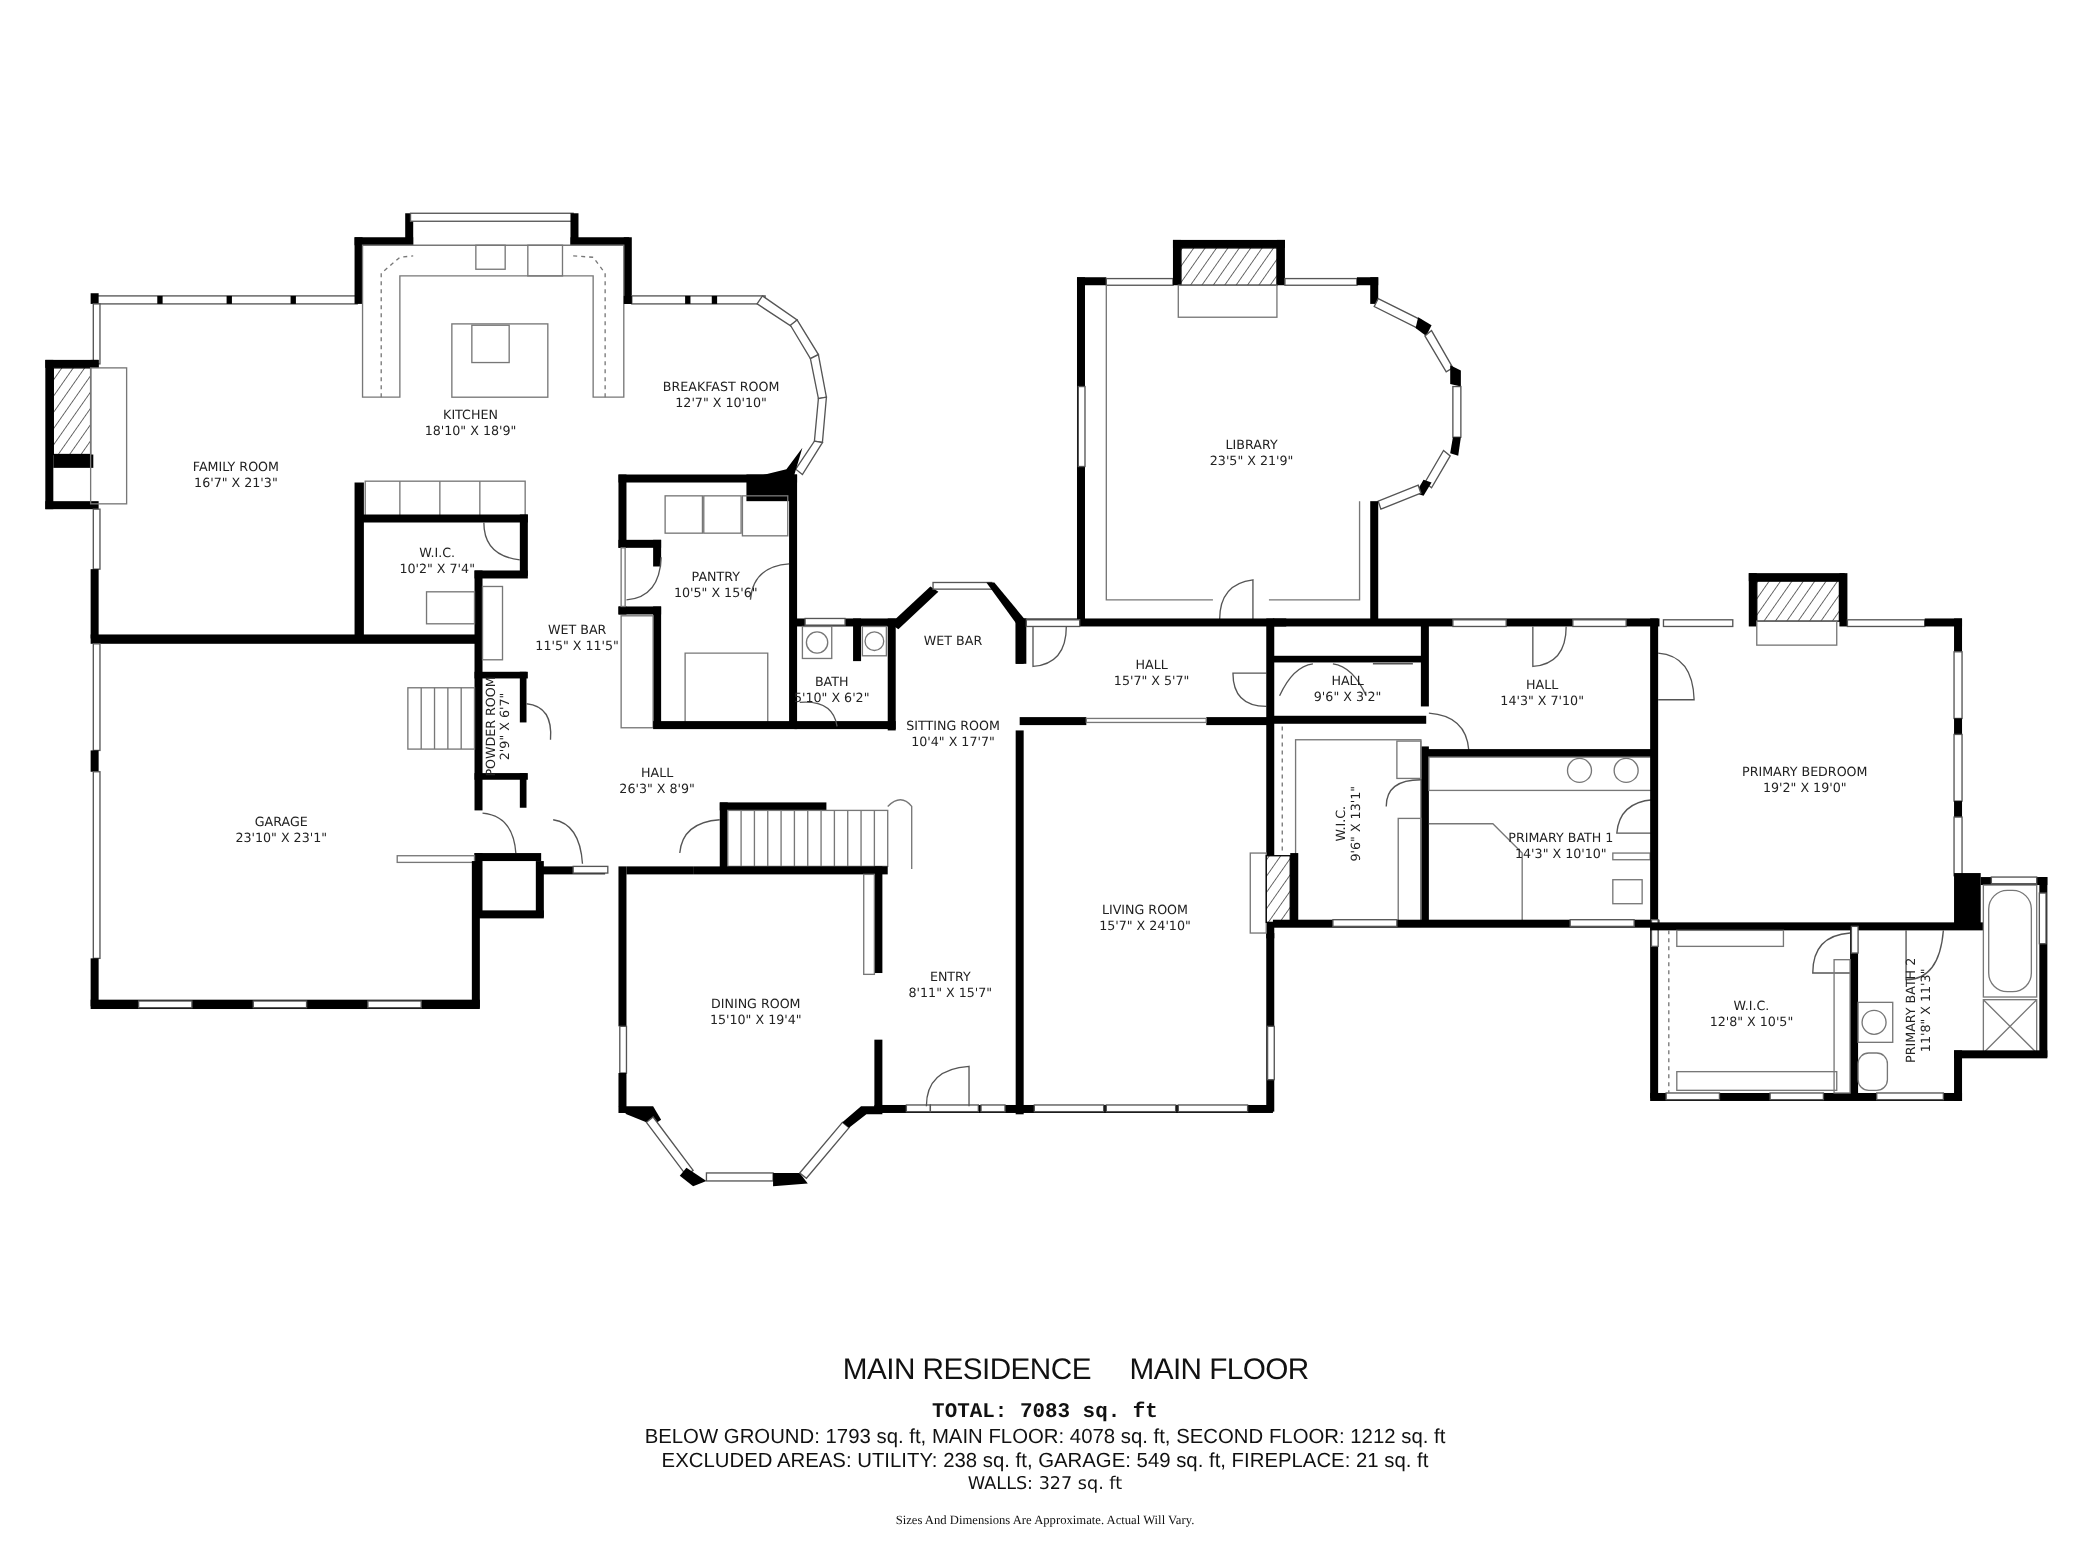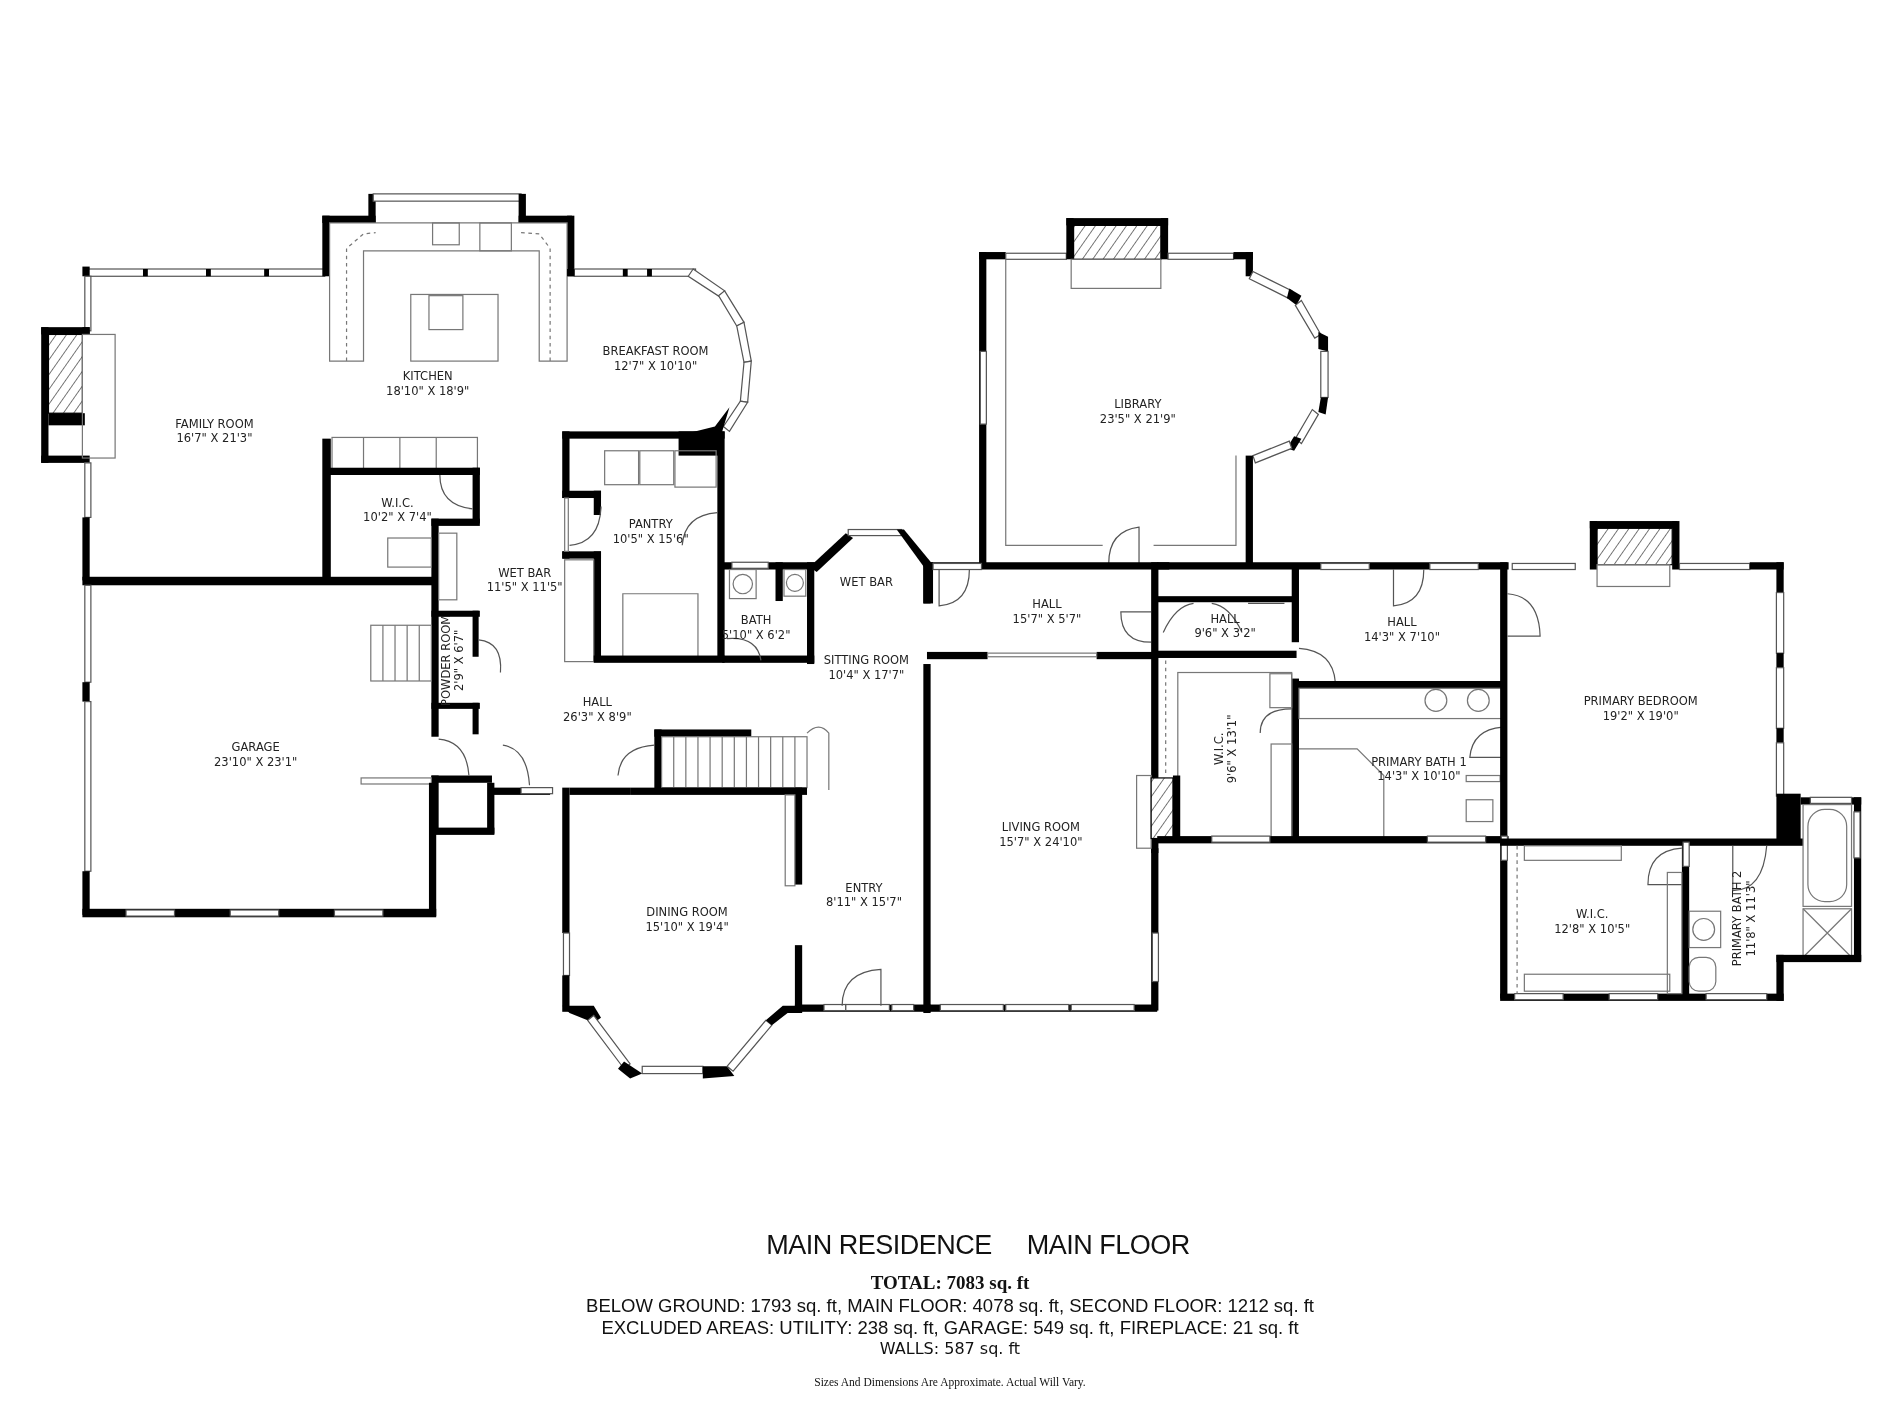--- a/index.html
+++ b/index.html
@@ -8,21 +8,21 @@
   .wall { fill:#000; }
   .win { fill:#fff; stroke:#555; stroke-width:1; }
   .thin { stroke:#777; stroke-width:1; fill:none; }
   .dash { stroke:#777; stroke-width:1; fill:none; stroke-dasharray:3 3; }
   .hatch { fill:url(#hatch); stroke:#000; stroke-width:1; }
   .door { stroke:#555; stroke-width:1; fill:none; }
   .rlabel { font-family:"DejaVu Sans", sans-serif; font-size:9.5px; fill:#222; text-anchor:middle; }
   .footer { position:absolute; left:0; width:1900px; text-align:center; color:#111; }
   .f-title { top:1230px; font-family:"Liberation Sans", sans-serif; font-size:27px; letter-spacing:-0.5px;padding-left:28px; }
   .f-title span { margin:0 14px; }
-  .f-total { top:1272px; font-family:Liberation Serif, serif; font-size:19px; font-weight:bold; }
+  .f-total { top:1272px; font-family:Liberation Mono, monospace; font-size:19px; font-weight:bold; }
   .f-line { font-family:Liberation Sans, sans-serif; font-size:18.5px; }
   .f-l1 { top:1295px; }
   .f-l2 { top:1317px; }
   .f-walls { top:1339px; font-family:"DejaVu Sans", sans-serif; font-size:16px; }
   .f-disc { top:1376px; font-family:Liberation Serif, serif; font-size:11.5px; }
 </style>
 </head>
 <body>
 
 <svg id="plan" viewBox="0 0 1568 1176" preserveAspectRatio="none" xmlns="http://www.w3.org/2000/svg">
@@ -429,14 +429,14 @@
   </g>
 </svg>
 
 <div class="footer f-title">
   <span>MAIN RESIDENCE</span>
   <span>MAIN FLOOR</span>
 </div>
 <div class="footer f-total">TOTAL: 7083 sq. ft</div>
 <div class="footer f-line f-l1">BELOW GROUND: 1793 sq. ft, MAIN FLOOR: 4078 sq. ft, SECOND FLOOR: 1212 sq. ft</div>
 <div class="footer f-line f-l2">EXCLUDED AREAS: UTILITY: 238 sq. ft, GARAGE: 549 sq. ft, FIREPLACE: 21 sq. ft</div>
-<div class="footer f-walls">WALLS: 587 sq. ft</div>
+<div class="footer f-walls">WALLS: 327 sq. ft</div>
 <div class="footer f-disc">Sizes And Dimensions Are Approximate. Actual Will Vary.</div>
 
 </body></html>

